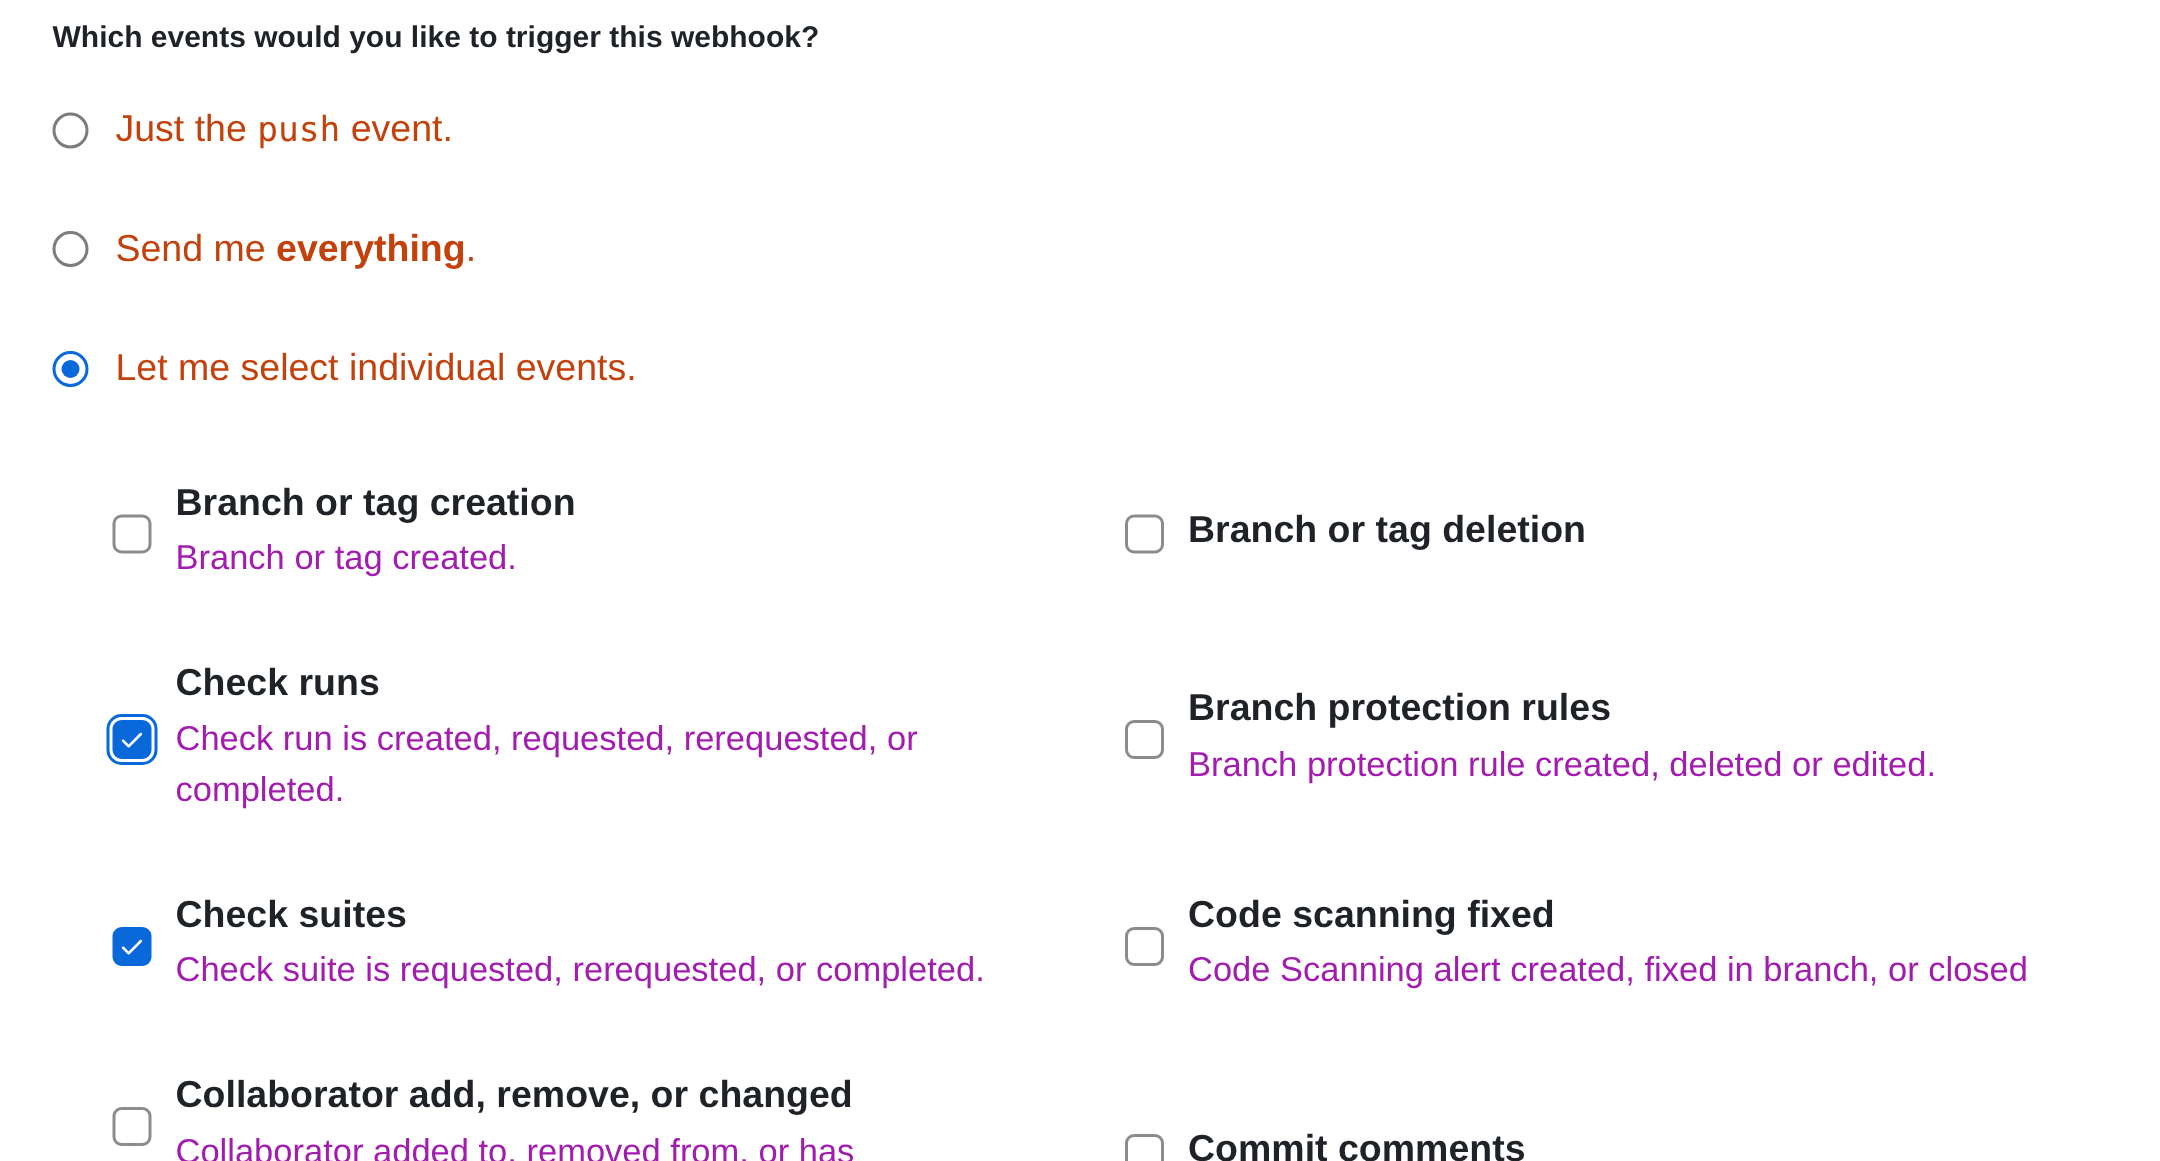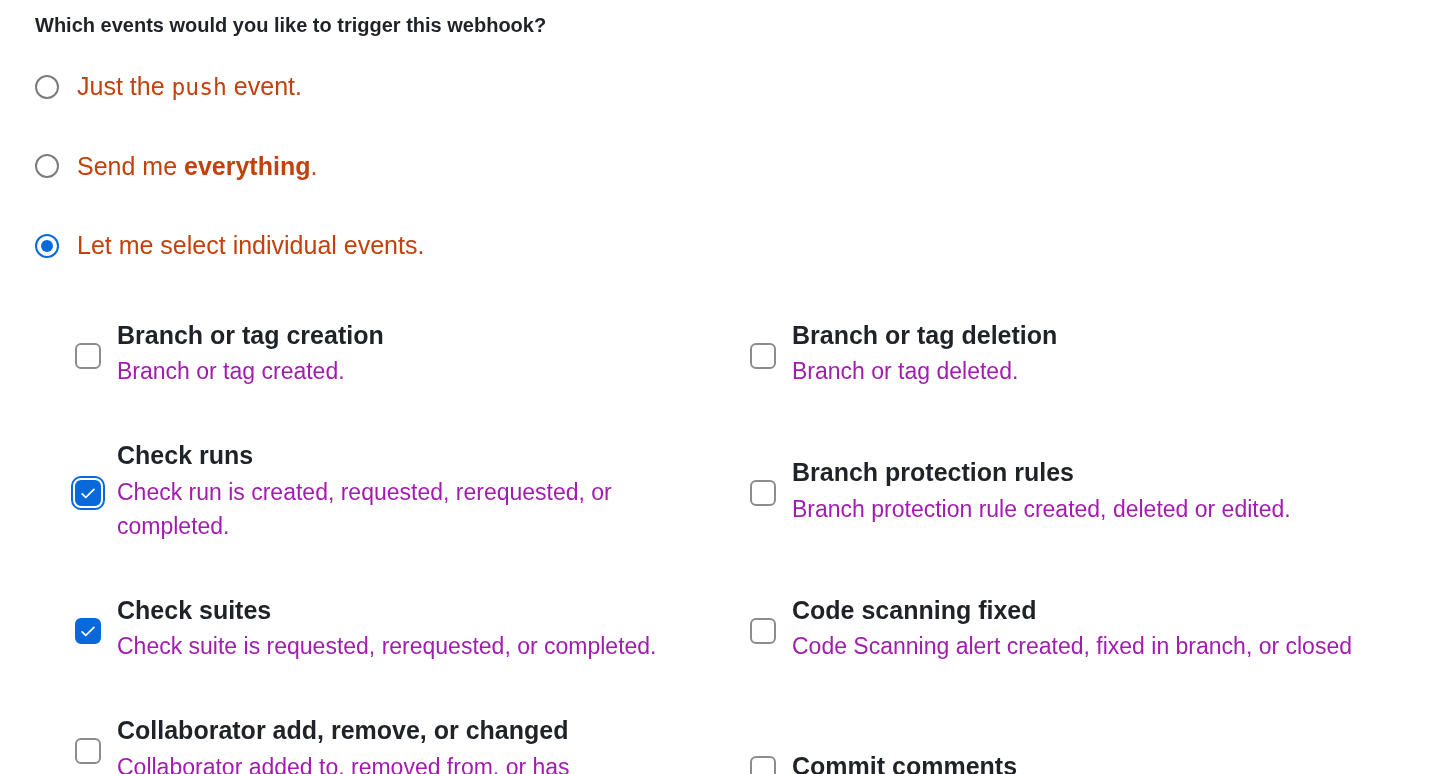--- a/index.html
+++ b/index.html
@@ -156,21 +156,20 @@
     <div class="event-text">
       <div class="event-title">Branch or tag creation</div>
       <div class="event-desc">Branch or tag created.</div>
     </div>
   </div>
 
   <div class="event-item col-right">
     <span class="checkbox"></span>
     <div class="event-text">
       <div class="event-title">Branch or tag deletion</div>
-      <div class="event-desc">Branch or tag deleted.</div>
     </div>
   </div>
 
   <div class="event-item col-right">
     <span class="checkbox checked outlined">
       <svg viewBox="0 0 16 16">
           <path d="M13.78 4.22a.75.75 0 0 1 0 1.06l-7.25 7.25a.75.75 0 0 1-1.06 0L2.22 9.28a.75.75 0 1 1 1.06-1.06L6 10.94l6.72-6.72a.75.75 0 0 1 1.06 0Z"></path>
         </svg>
     </span>
     <div class="event-text">

